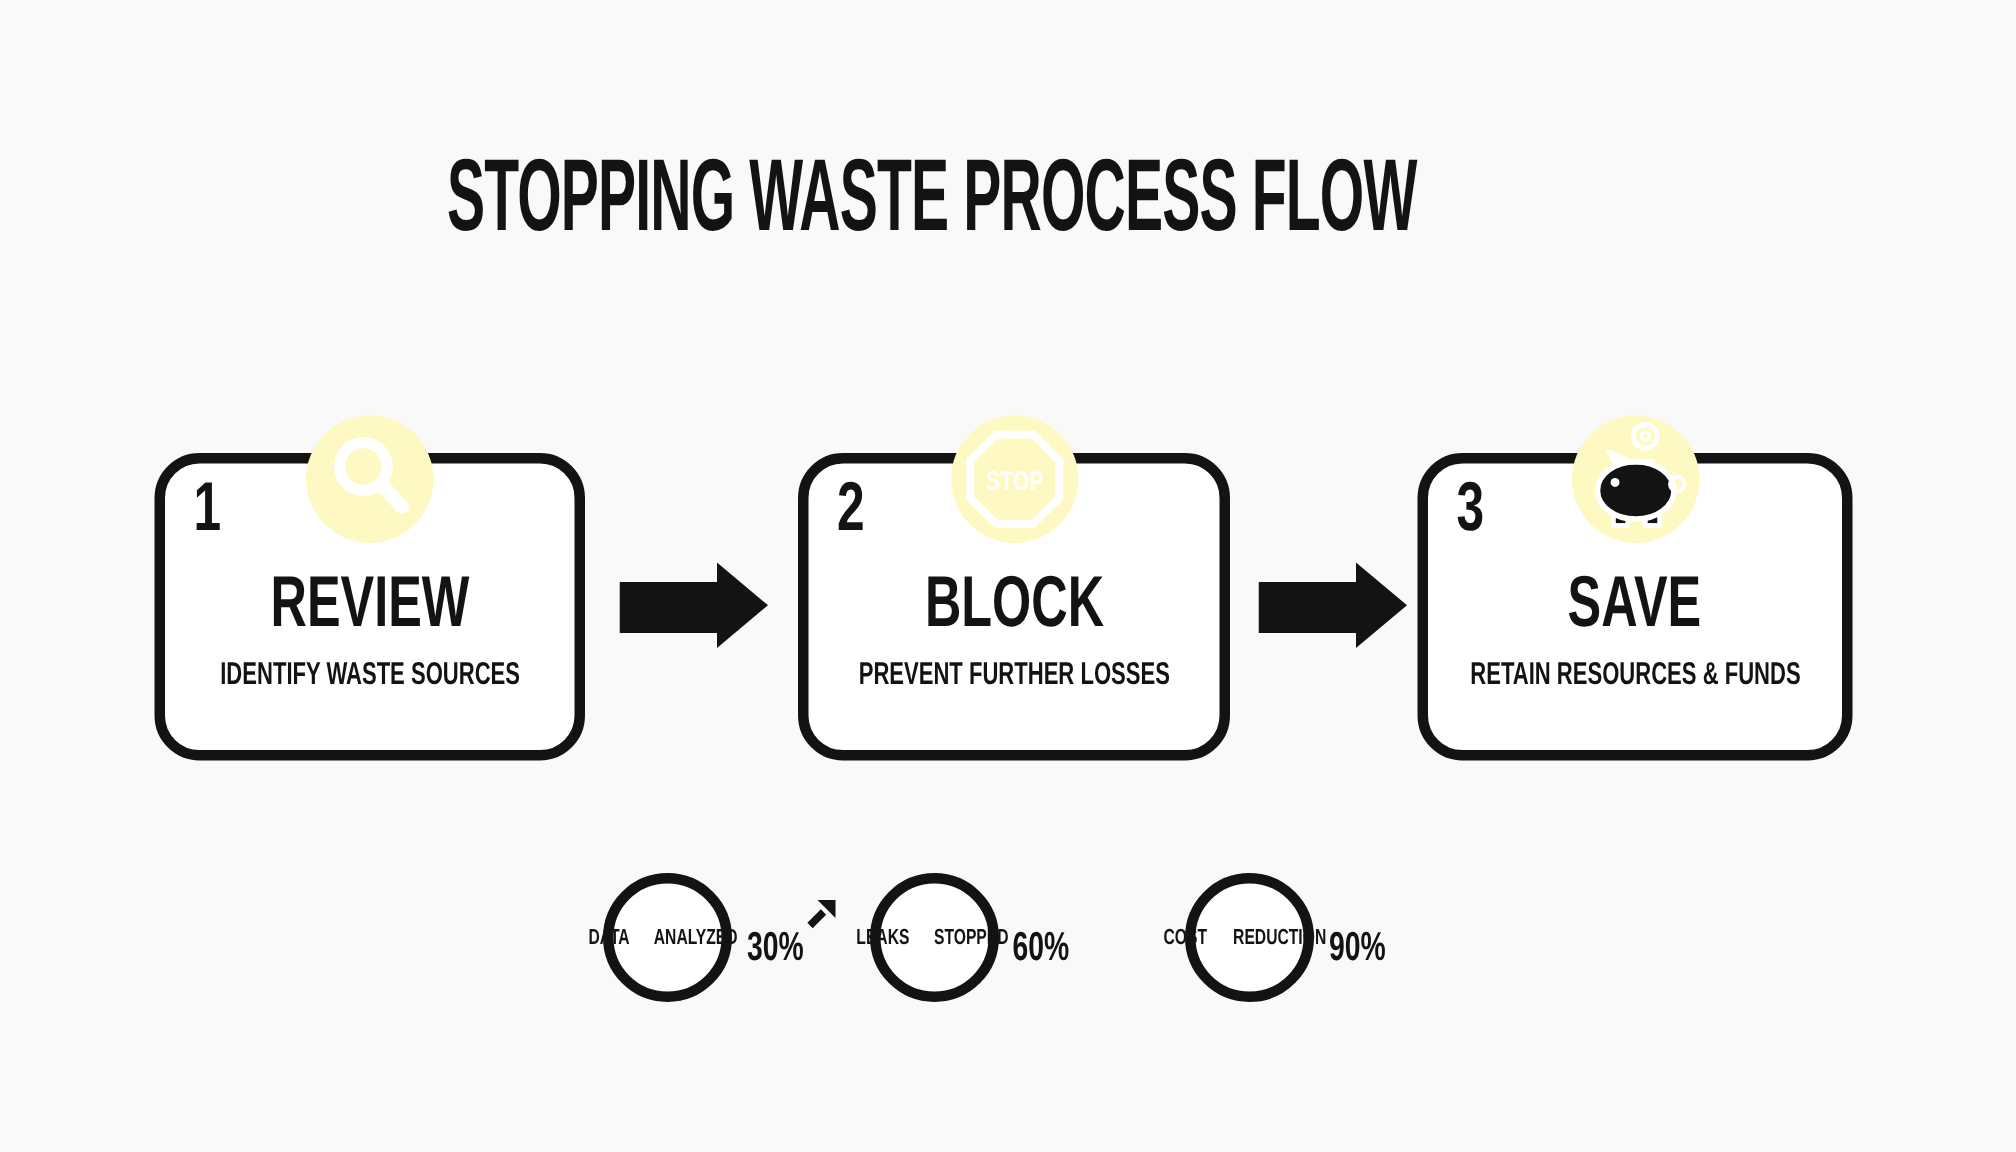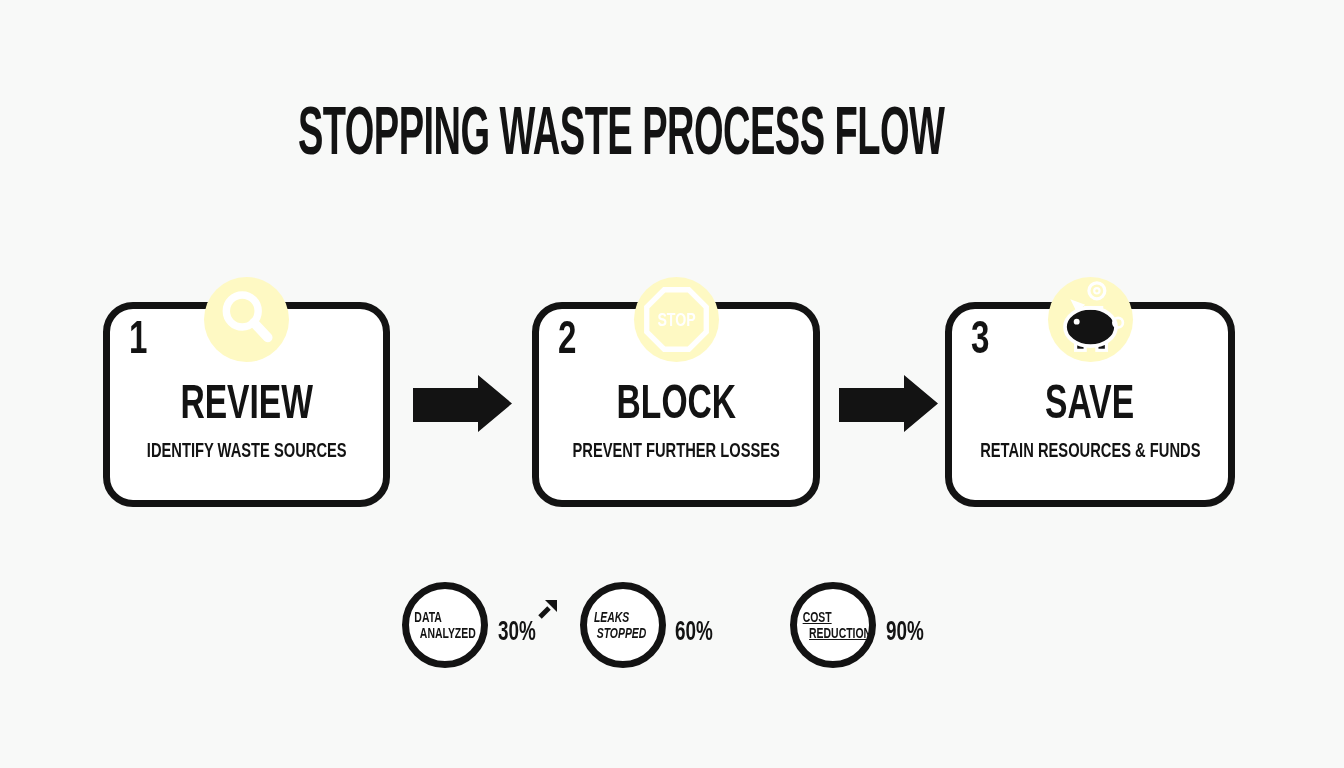--- a/index.html
+++ b/index.html
@@ -33,23 +33,23 @@
   .step-sub{margin-top:13px; font-size:21px; line-height:21px; transform:scaleX(.7); transform-origin:center;}
 
   
   .flow-arrow{position:absolute; top:375px;}
   .fa1{left:413px;} .fa2{left:839px;}
 
   
   .stat-circle{
     position:absolute; top:582px; width:86px; height:86px; box-sizing:border-box;
     background:#ffffff; border:7px solid #131313; border-radius:50%;
-    display:flex; flex-direction:column; align-items:flex-start; justify-content:center;
+    display:flex; flex-direction:row; align-items:center; justify-content:center;
   }
-  .sc1{left:402px;} .sc2{left:580px;font-style:italic;} .sc3{left:790px;text-decoration:underline;}
+  .sc1{left:402px;} .sc2{left:580px;} .sc3{left:790px;}
   .stat-label{font-size:14.5px; line-height:16px; text-align:center; transform:scaleX(.72); transform-origin:center;}
   .stat-value{position:absolute; top:618px; font-size:27px; line-height:27px; transform:scaleX(.7); transform-origin:left center;}
   .sv1{left:498px;} .sv2{left:675px;} .sv3{left:886px;}
   .trend{position:absolute; left:536px; top:597px;}
 </style>
 </head>
 <body>
 
 <div class="canvas">
 

